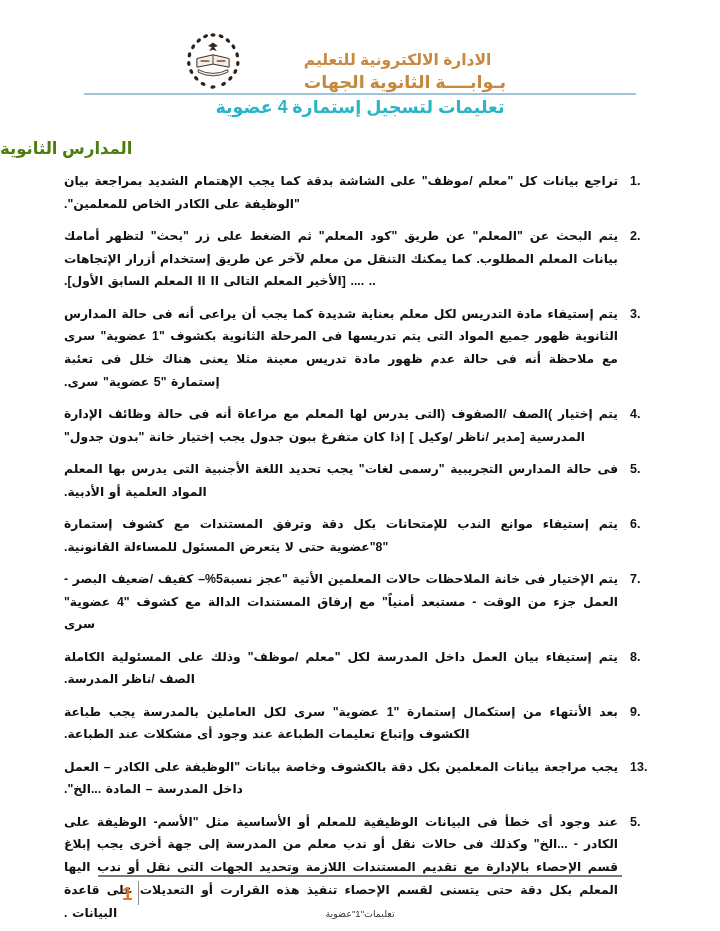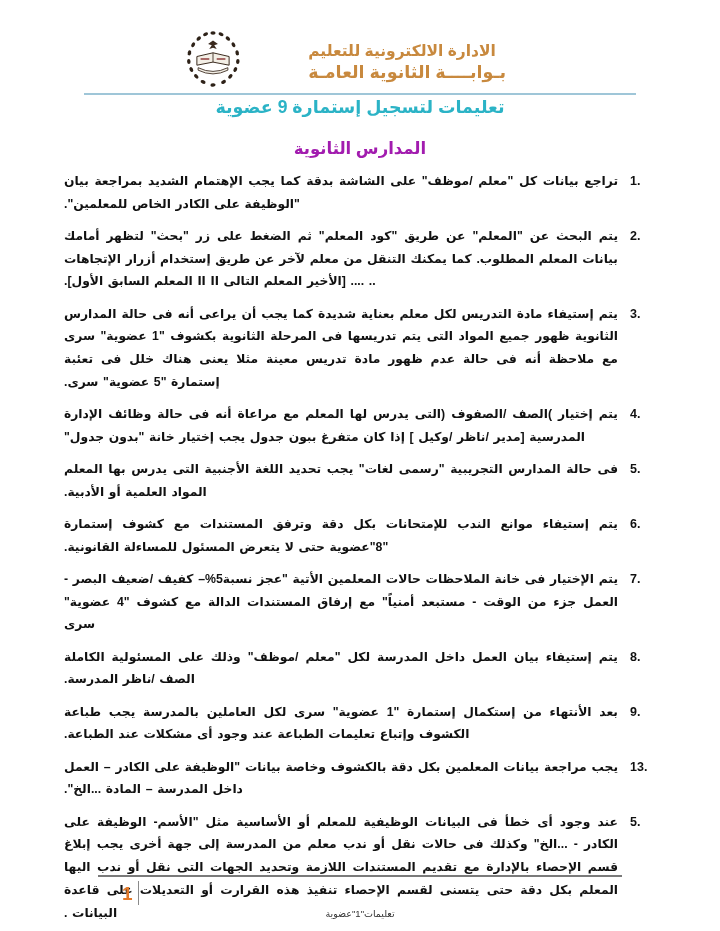--- a/index.html
+++ b/index.html
@@ -26,21 +26,21 @@
 
   
   .site-header {
     position: absolute;
     top: 26px;
     right: 84px;
     left: 84px;
     height: 66px;
     display: flex;
     flex-direction: row;
-    align-items: center;
+    align-items: flex-end;
     justify-content: space-between;
   }
   .brand-lines {
     display: flex;
     flex-direction: column;
     align-items: flex-end;
     gap: 3px;
     margin-top: 6px;
     margin-right: 130px;
   }
@@ -86,24 +86,24 @@
     font-size: 17.5px;
     font-weight: bold;
     color: #2BB3C6;
     letter-spacing: 0;
   }
   .section-title {
     position: absolute;
     top: 139px;
     right: 0;
     left: 0;
-    text-align: center;
+    text-align: left;
     font-size: 16.5px;
     font-weight: bold;
-    color: #a21caf;
+    color: #4d7c0f;
   }
 
   
   .instructions {
     position: absolute;
     top: 170px;
     right: 64px;
     left: 64px;
   }
   .item {
@@ -178,21 +178,21 @@
 </style>
 </head>
 <body>
 
 <div class="page">
 
   <div class="site-header">
 
     <div class="brand-lines">
       <div class="brand-line-1">الادارة الالكترونية للتعليم</div>
-      <div class="brand-line-2">بـوابــــة الثانوية العامـة</div>
+      <div class="brand-line-2">بـوابــــة الثانوية الجهات</div>
     </div>
 
     <div class="emblem">
       <svg viewBox="0 0 100 100" width="62" height="62" aria-hidden="true">
 
         <g fill="#2E2218">
           <ellipse cx="50" cy="8" rx="4.2" ry="2.8"></ellipse>
           <ellipse cx="63" cy="10" rx="4.2" ry="2.8" transform="rotate(25 63 10)"></ellipse>
           <ellipse cx="74" cy="17" rx="4.2" ry="2.8" transform="rotate(45 74 17)"></ellipse>
           <ellipse cx="83" cy="27" rx="4.2" ry="2.8" transform="rotate(62 83 27)"></ellipse>
@@ -219,21 +219,21 @@
         <rect x="30" y="49" width="14" height="2" fill="#7A1B1B"></rect>
         <rect x="56" y="49" width="14" height="2" fill="#7A1B1B"></rect>
 
         <path d="M26 64 Q50 76 74 64 L74 68 Q50 80 26 68 Z" fill="#F3EFE6" stroke="#3A2A1E" stroke-width="1.4"></path>
       </svg>
     </div>
   </div>
 
   <div class="header-rule"></div>
 
-  <div class="doc-title">تعليمات لتسجيل إستمارة 9 عضوية</div>
+  <div class="doc-title">تعليمات لتسجيل إستمارة 4 عضوية</div>
   <div class="section-title">المدارس الثانوية</div>
 
   <div class="instructions">
 
     <div class="item">
       <div class="item-num">1.</div>
       <div class="item-body">تراجع بيانات كل "معلم /موظف" على الشاشة بدقة كما يجب الإهتمام الشديد بمراجعة بيان "الوظيفة على الكادر الخاص للمعلمين".</div>
     </div>
 
     <div class="item">

